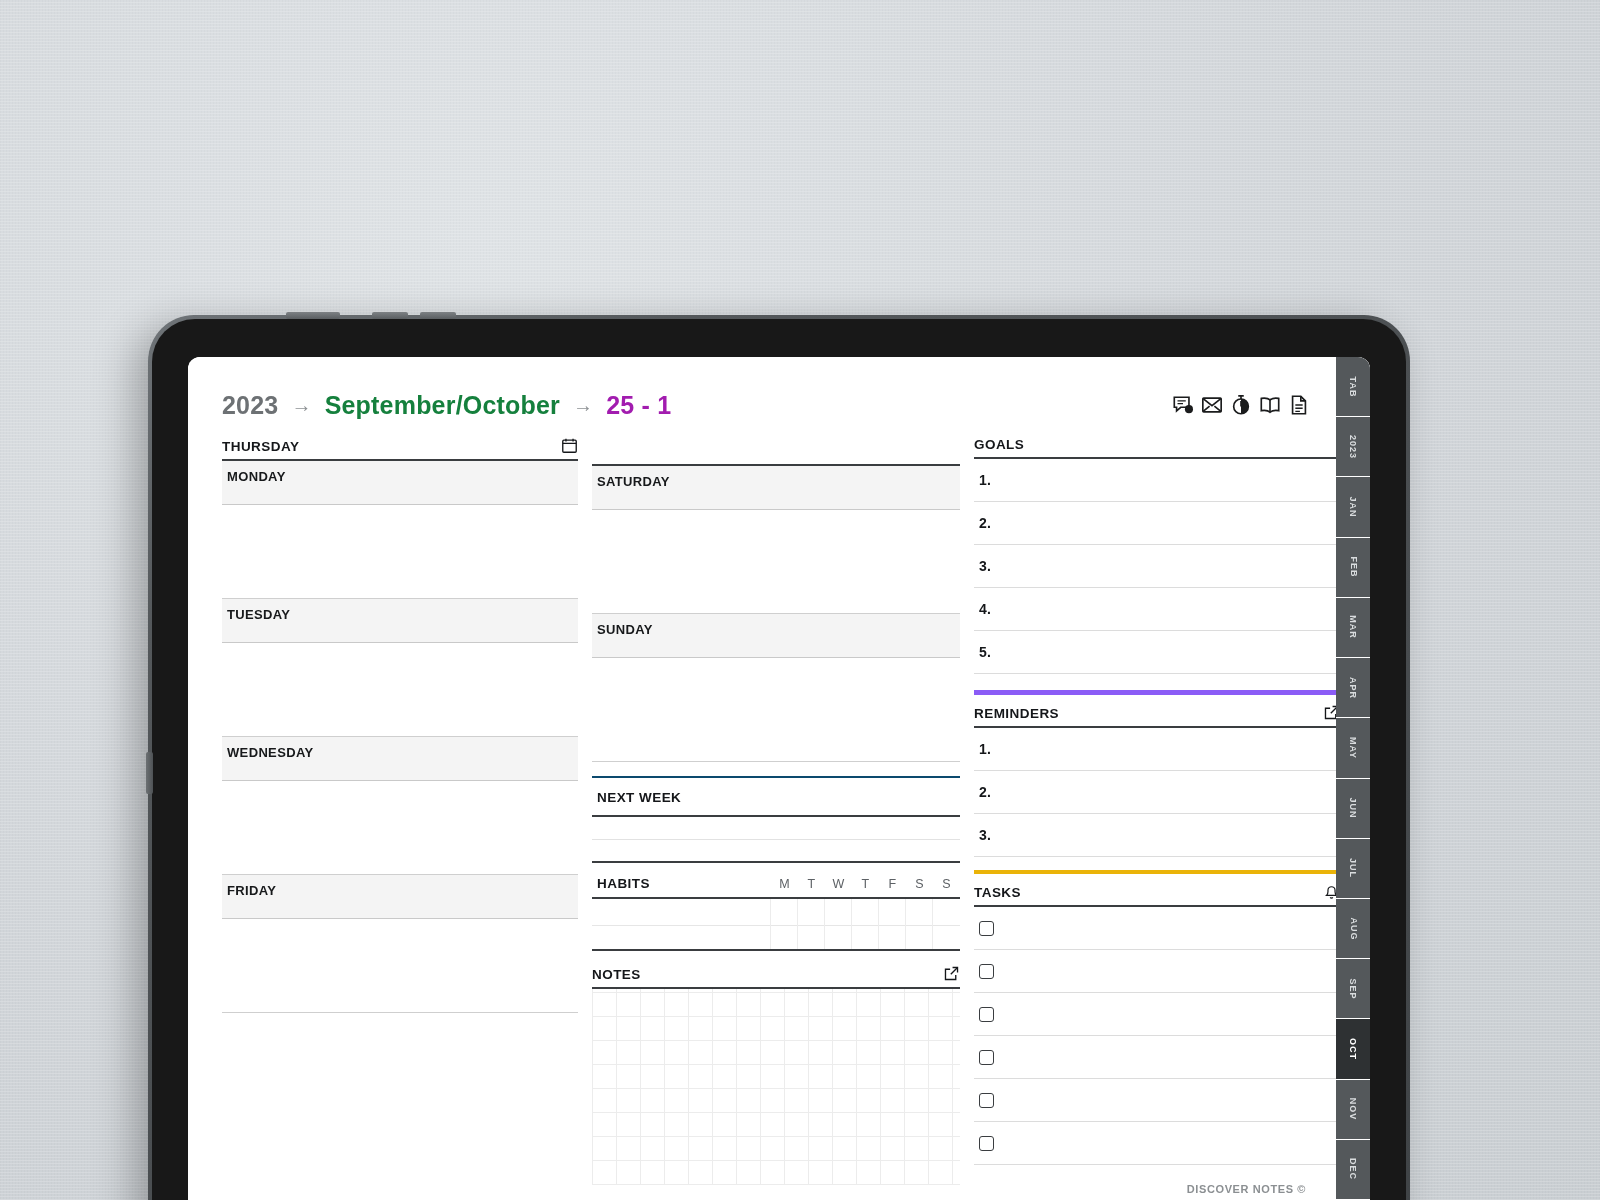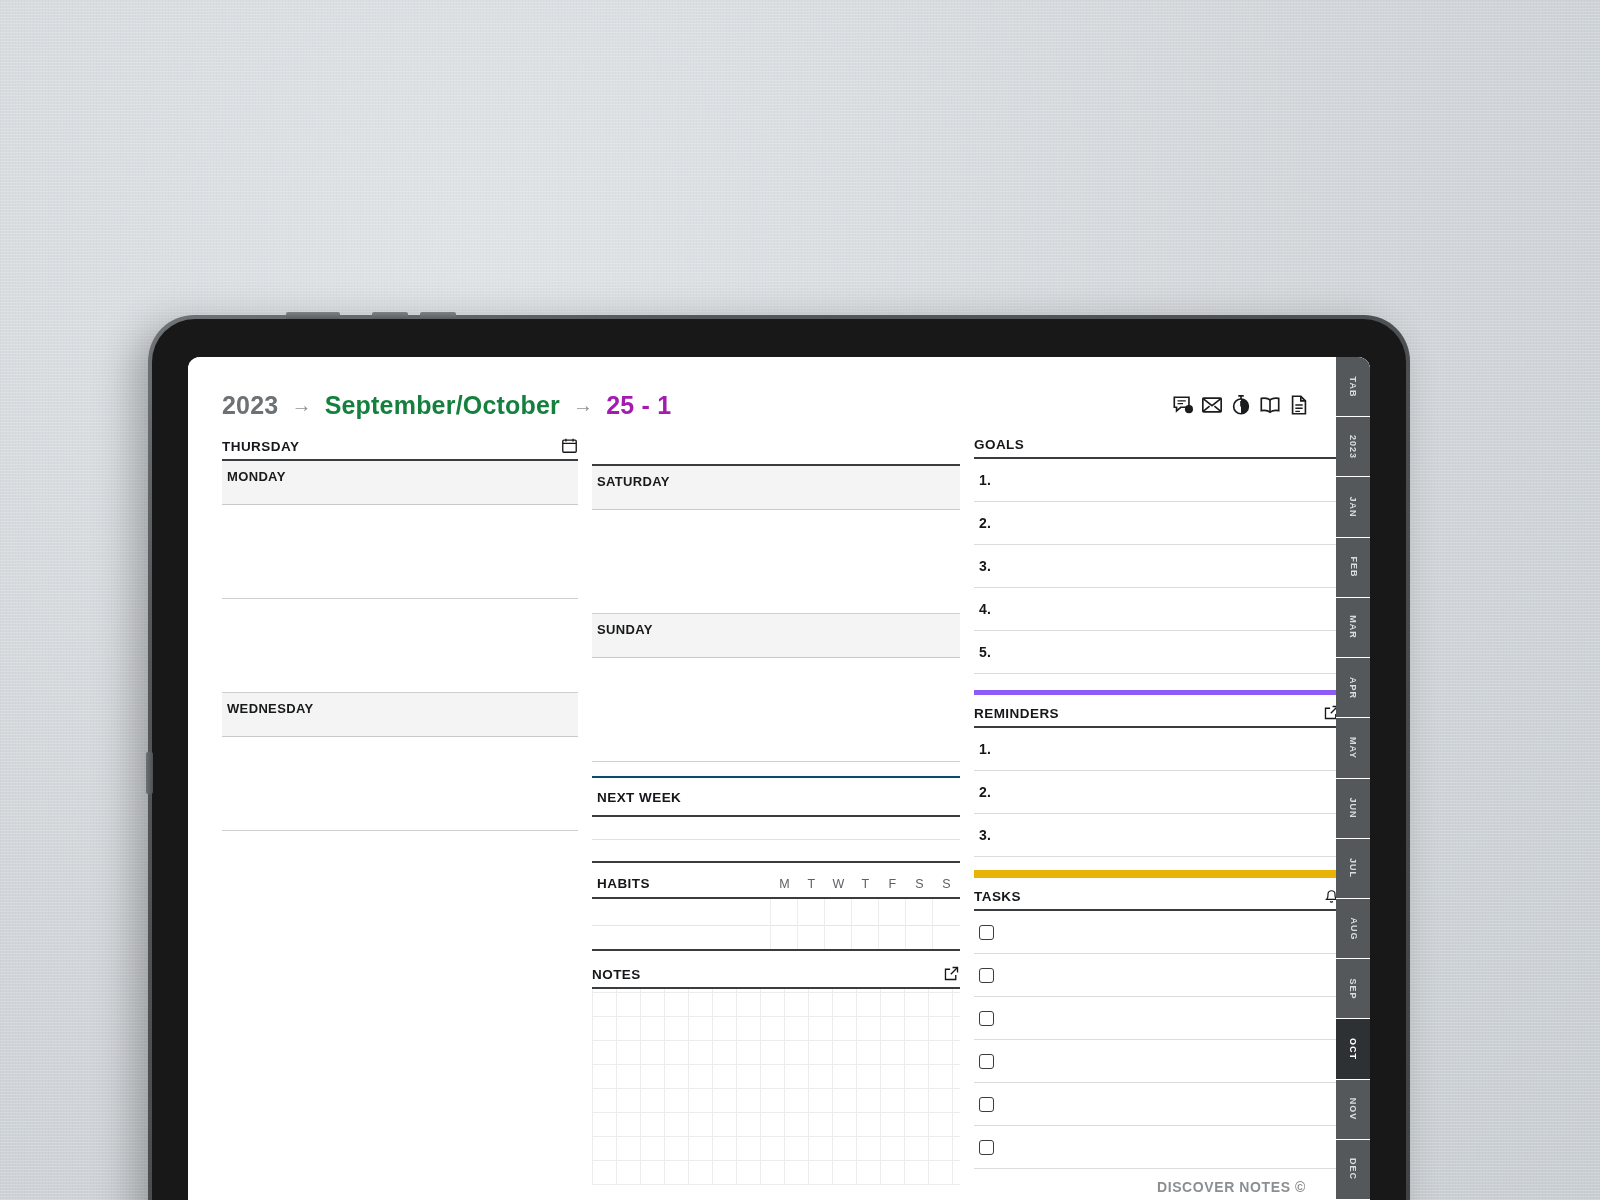--- a/index.html
+++ b/index.html
@@ -218,41 +218,41 @@
   .numbered-row .row-number {
     font-size: 14px;
     font-weight: 700;
     color: #15171a;
     letter-spacing: .3px;
   }
   #reminders-section { margin-top: 16px; }
   #reminders-head { border-top: 5px solid #8b5cf6; padding-top: 9px; }
 
   #tasks-section { margin-top: 13px; }
-  #tasks-head { border-top: 8px solid #eab308; padding-top: 9px; gap: 32px; }
+  #tasks-head { border-top: 4px solid #eab308; padding-top: 9px; gap: 32px; }
   .task-row {
     display: flex;
     align-items: center;
     height: 43px;
     border-bottom: 1px solid #dcdcdc;
     padding-left: 5px;
   }
   .task-checkbox {
     width: 15px; height: 15px;
     border: 1.6px solid #3a3d40;
     border-radius: 3px;
     background: #fff;
   }
 
   
   #page-footer {
     position: absolute;
     right: 30px;
     bottom: 5px;
-    font-size: 14px;
+    font-size: 11px;
     letter-spacing: .6px;
     color: #8b8f92;
     font-weight: 600;
   }
 
   
   #month-tabs {
     position: absolute;
     right: 0;
     top: 0;
@@ -353,24 +353,29 @@
               <path d="M2.5 9h19M7 2.5v4M17 2.5v4"></path>
             </svg>
           </span>
         </div>
 
         <div class="day-block">
           <div class="day-label-bar">MONDAY</div>
           <div class="day-writing-area"></div>
         </div>
         <div class="day-block">
+          <div class="day-label-bar">TUESDAY</div>
           <div class="day-writing-area"></div>
         </div>
         <div class="day-block">
           <div class="day-label-bar">WEDNESDAY</div>
+          <div class="day-writing-area"></div>
+        </div>
+        <div class="day-block">
+          <div class="day-label-bar">FRIDAY</div>
           <div class="day-writing-area"></div>
         </div>
       </div>
 
       <div id="col-mid">
         <div style="height:27px"></div>
 
         <div class="day-block">
           <div class="day-label-bar" style="border-top:2px solid #3a3d40">SATURDAY</div>
           <div class="day-writing-area"></div>

